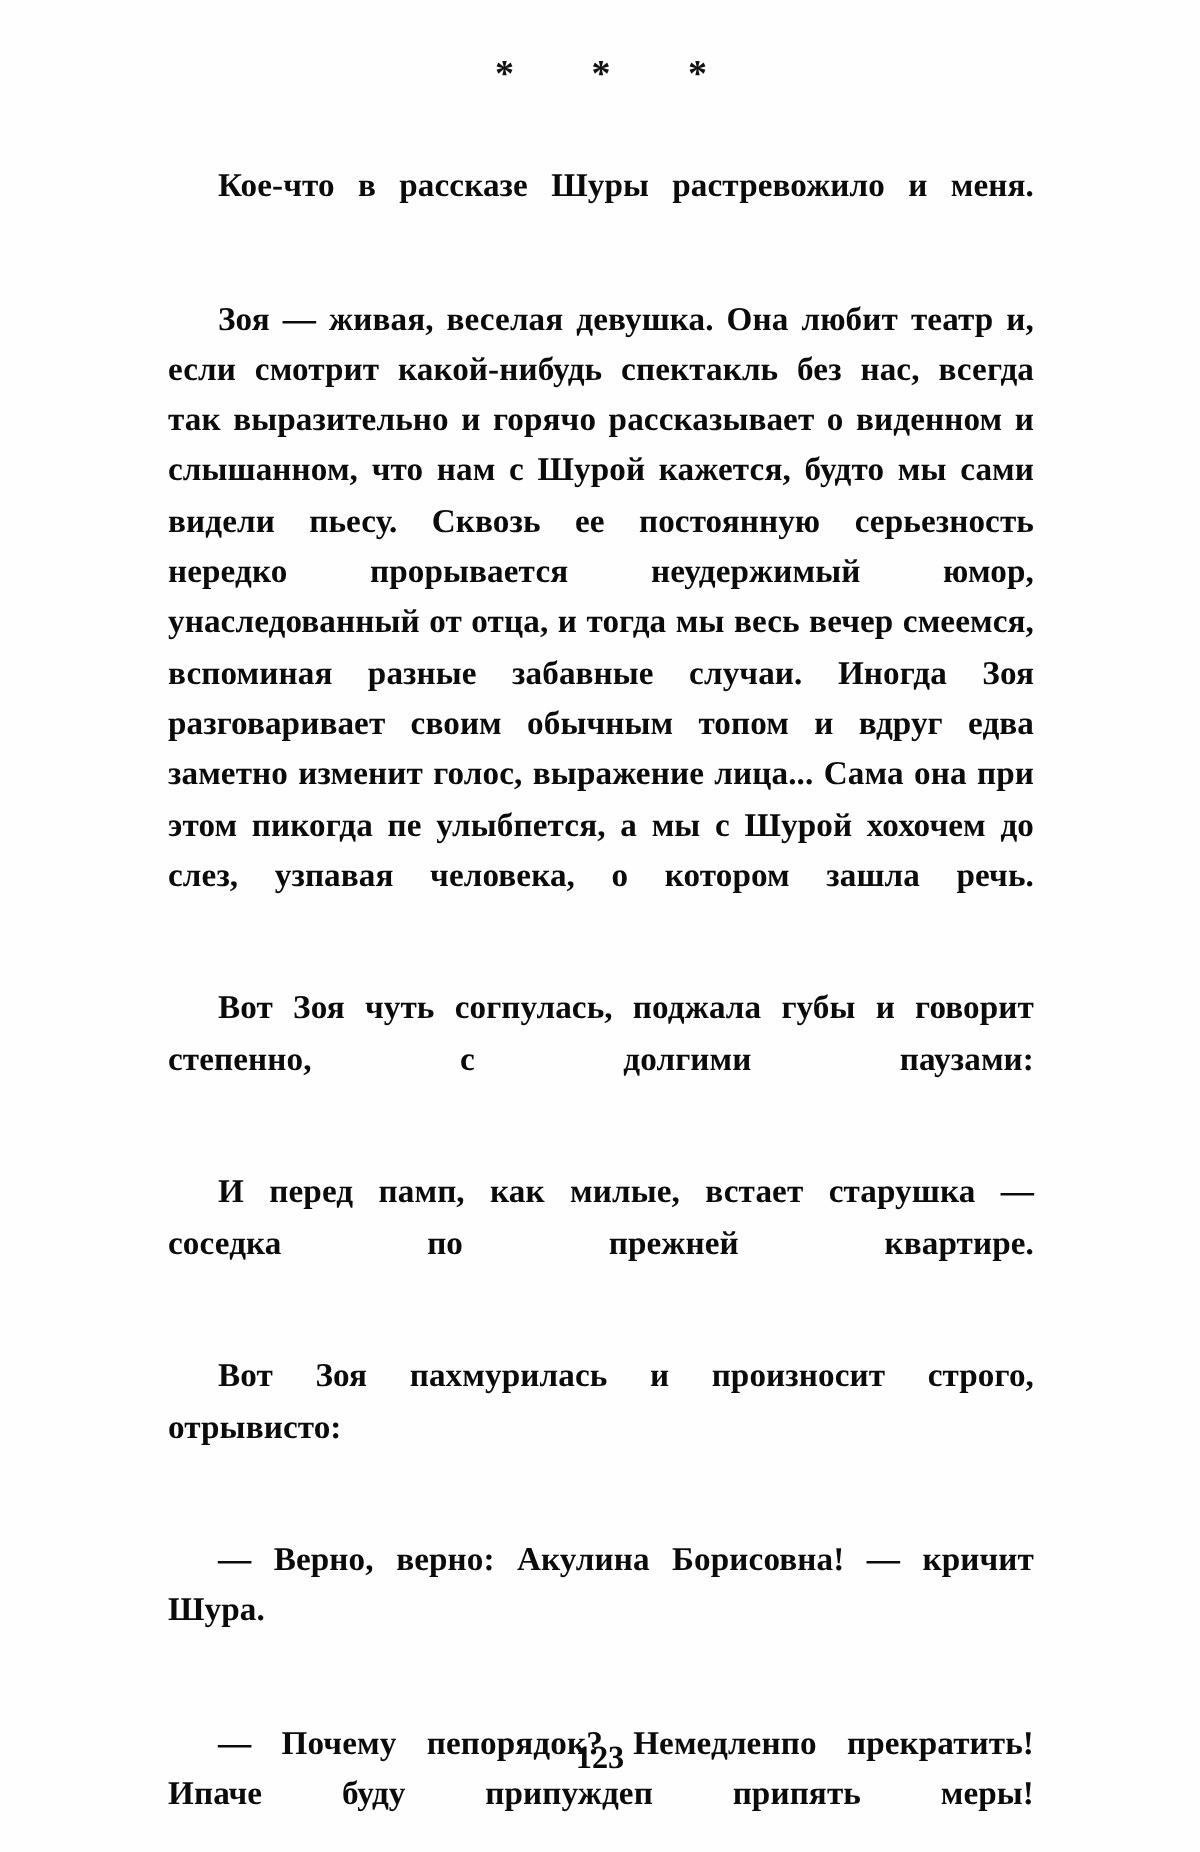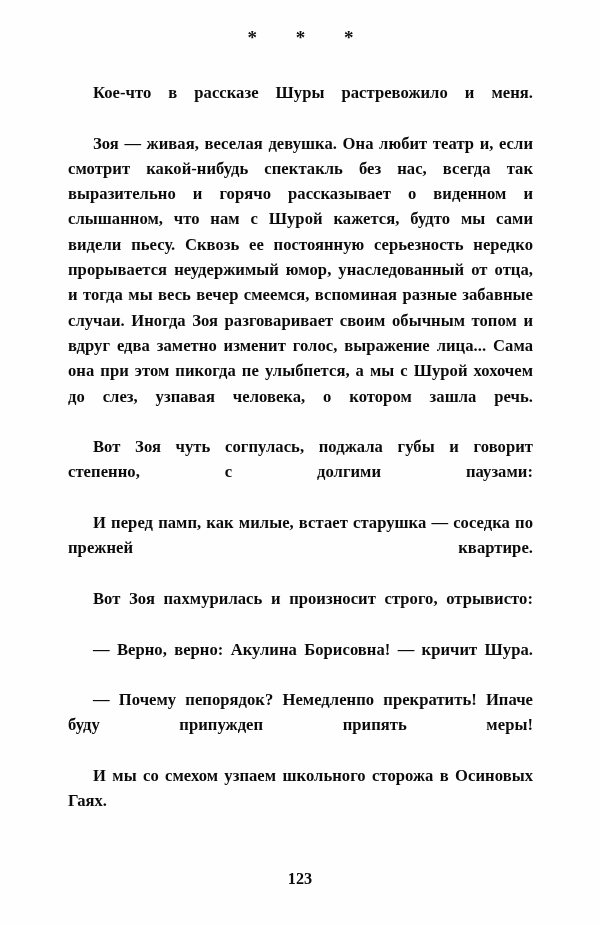--- a/index.html
+++ b/index.html
@@ -40,21 +40,21 @@
     letter-spacing: 17px;
     line-height: 1;
     margin: 0 0 30px 0;
     padding-left: 17px;
     font-weight: 700;
     color: #111;
     height: 22px;
   }
 
   p.para {
-    margin: 0;
+    margin: 16px;
     text-align: justify;
     text-justify: inter-word;
     text-indent: 25px;
     font-size: 16.6px;
     line-height: 25.3px;
     font-weight: 600;
     letter-spacing: 0.05px;
     word-spacing: 0.4px;
     color: #0b0b0b;
   }

